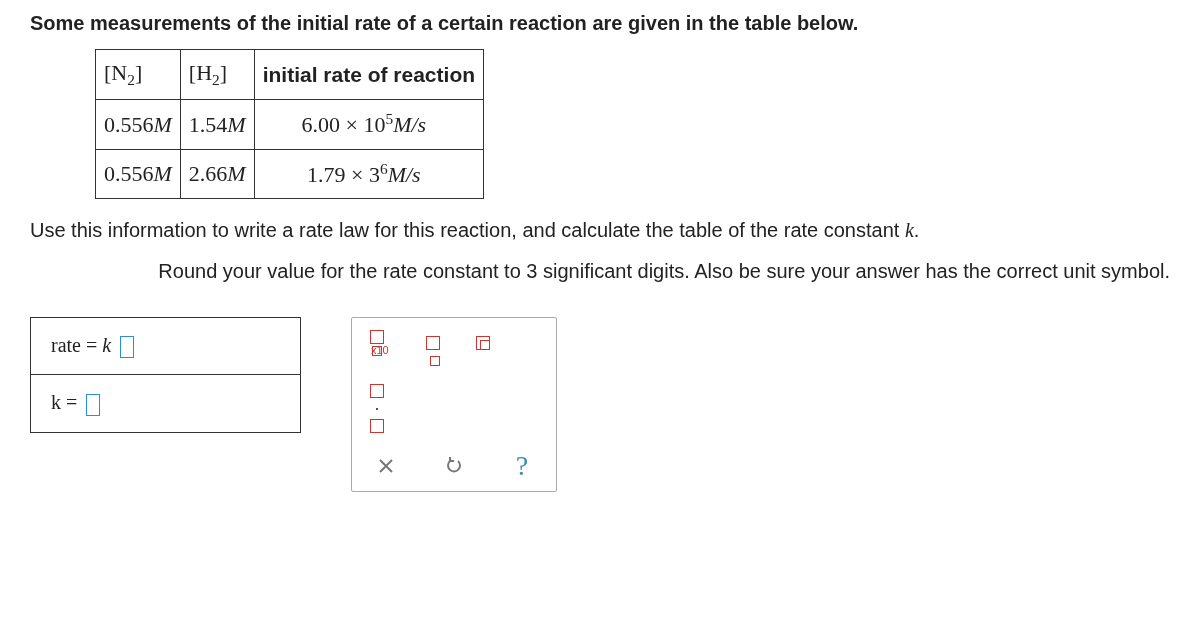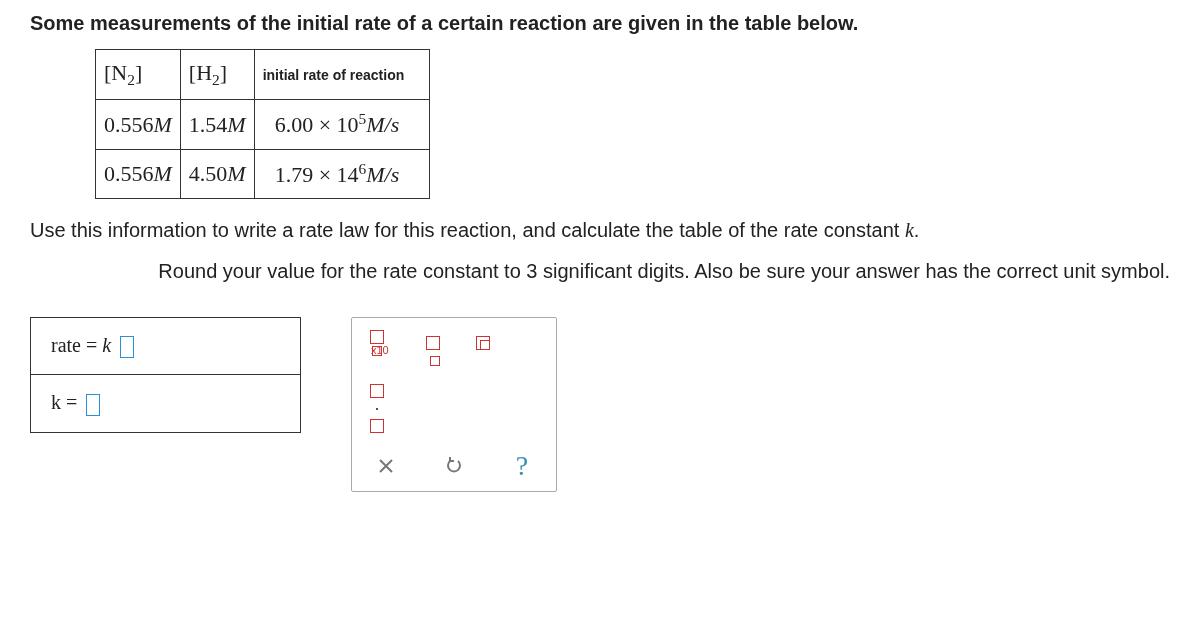--- a/index.html
+++ b/index.html
@@ -22,21 +22,21 @@
       font-size: 22px;
       font-family: 'Times New Roman', serif;
       text-align: left;
     }
     .data-table th {
       font-weight: normal;
     }
     .data-table th:nth-child(3) {
       font-family: Arial, Helvetica, sans-serif;
       font-weight: bold;
-      font-size: 14px;
+      font-size: 21px;
     }
     .data-table td.rate {
       text-align: center;
       padding-left: 20px;
       padding-right: 30px;
     }
     .chem-bracket {
       font-family: 'Times New Roman', serif;
       font-size: 28px;
       padding: 4px 12px;
@@ -106,22 +106,22 @@
     </tr>
   </thead>
   <tbody>
     <tr>
       <td><span>0.556</span><i>M</i></td>
       <td><span>1.54</span><i>M</i></td>
       <td class="rate"><span>6.00 × 10</span><sup>5</sup><i>M/s</i></td>
     </tr>
     <tr>
       <td><span>0.556</span><i>M</i></td>
-      <td><span>4.50</span><i>M</i></td>
-      <td class="rate"><span>1.79 × 14</span><sup>6</sup><i>M/s</i></td>
+      <td><span>2.66</span><i>M</i></td>
+      <td class="rate"><span>1.79 × 3</span><sup>6</sup><i>M/s</i></td>
     </tr>
   </tbody>
 </table>
 
 <div class="instr1">
   <span>Use this information to write a rate law for this reaction, and calculate the table of the rate constant </span><span class="italic-k">k</span><span>.</span>
 </div>
 
 <div class="instr2">Round your value for the rate constant to 3 significant digits. Also be sure your answer has the correct unit symbol.</div>
 

